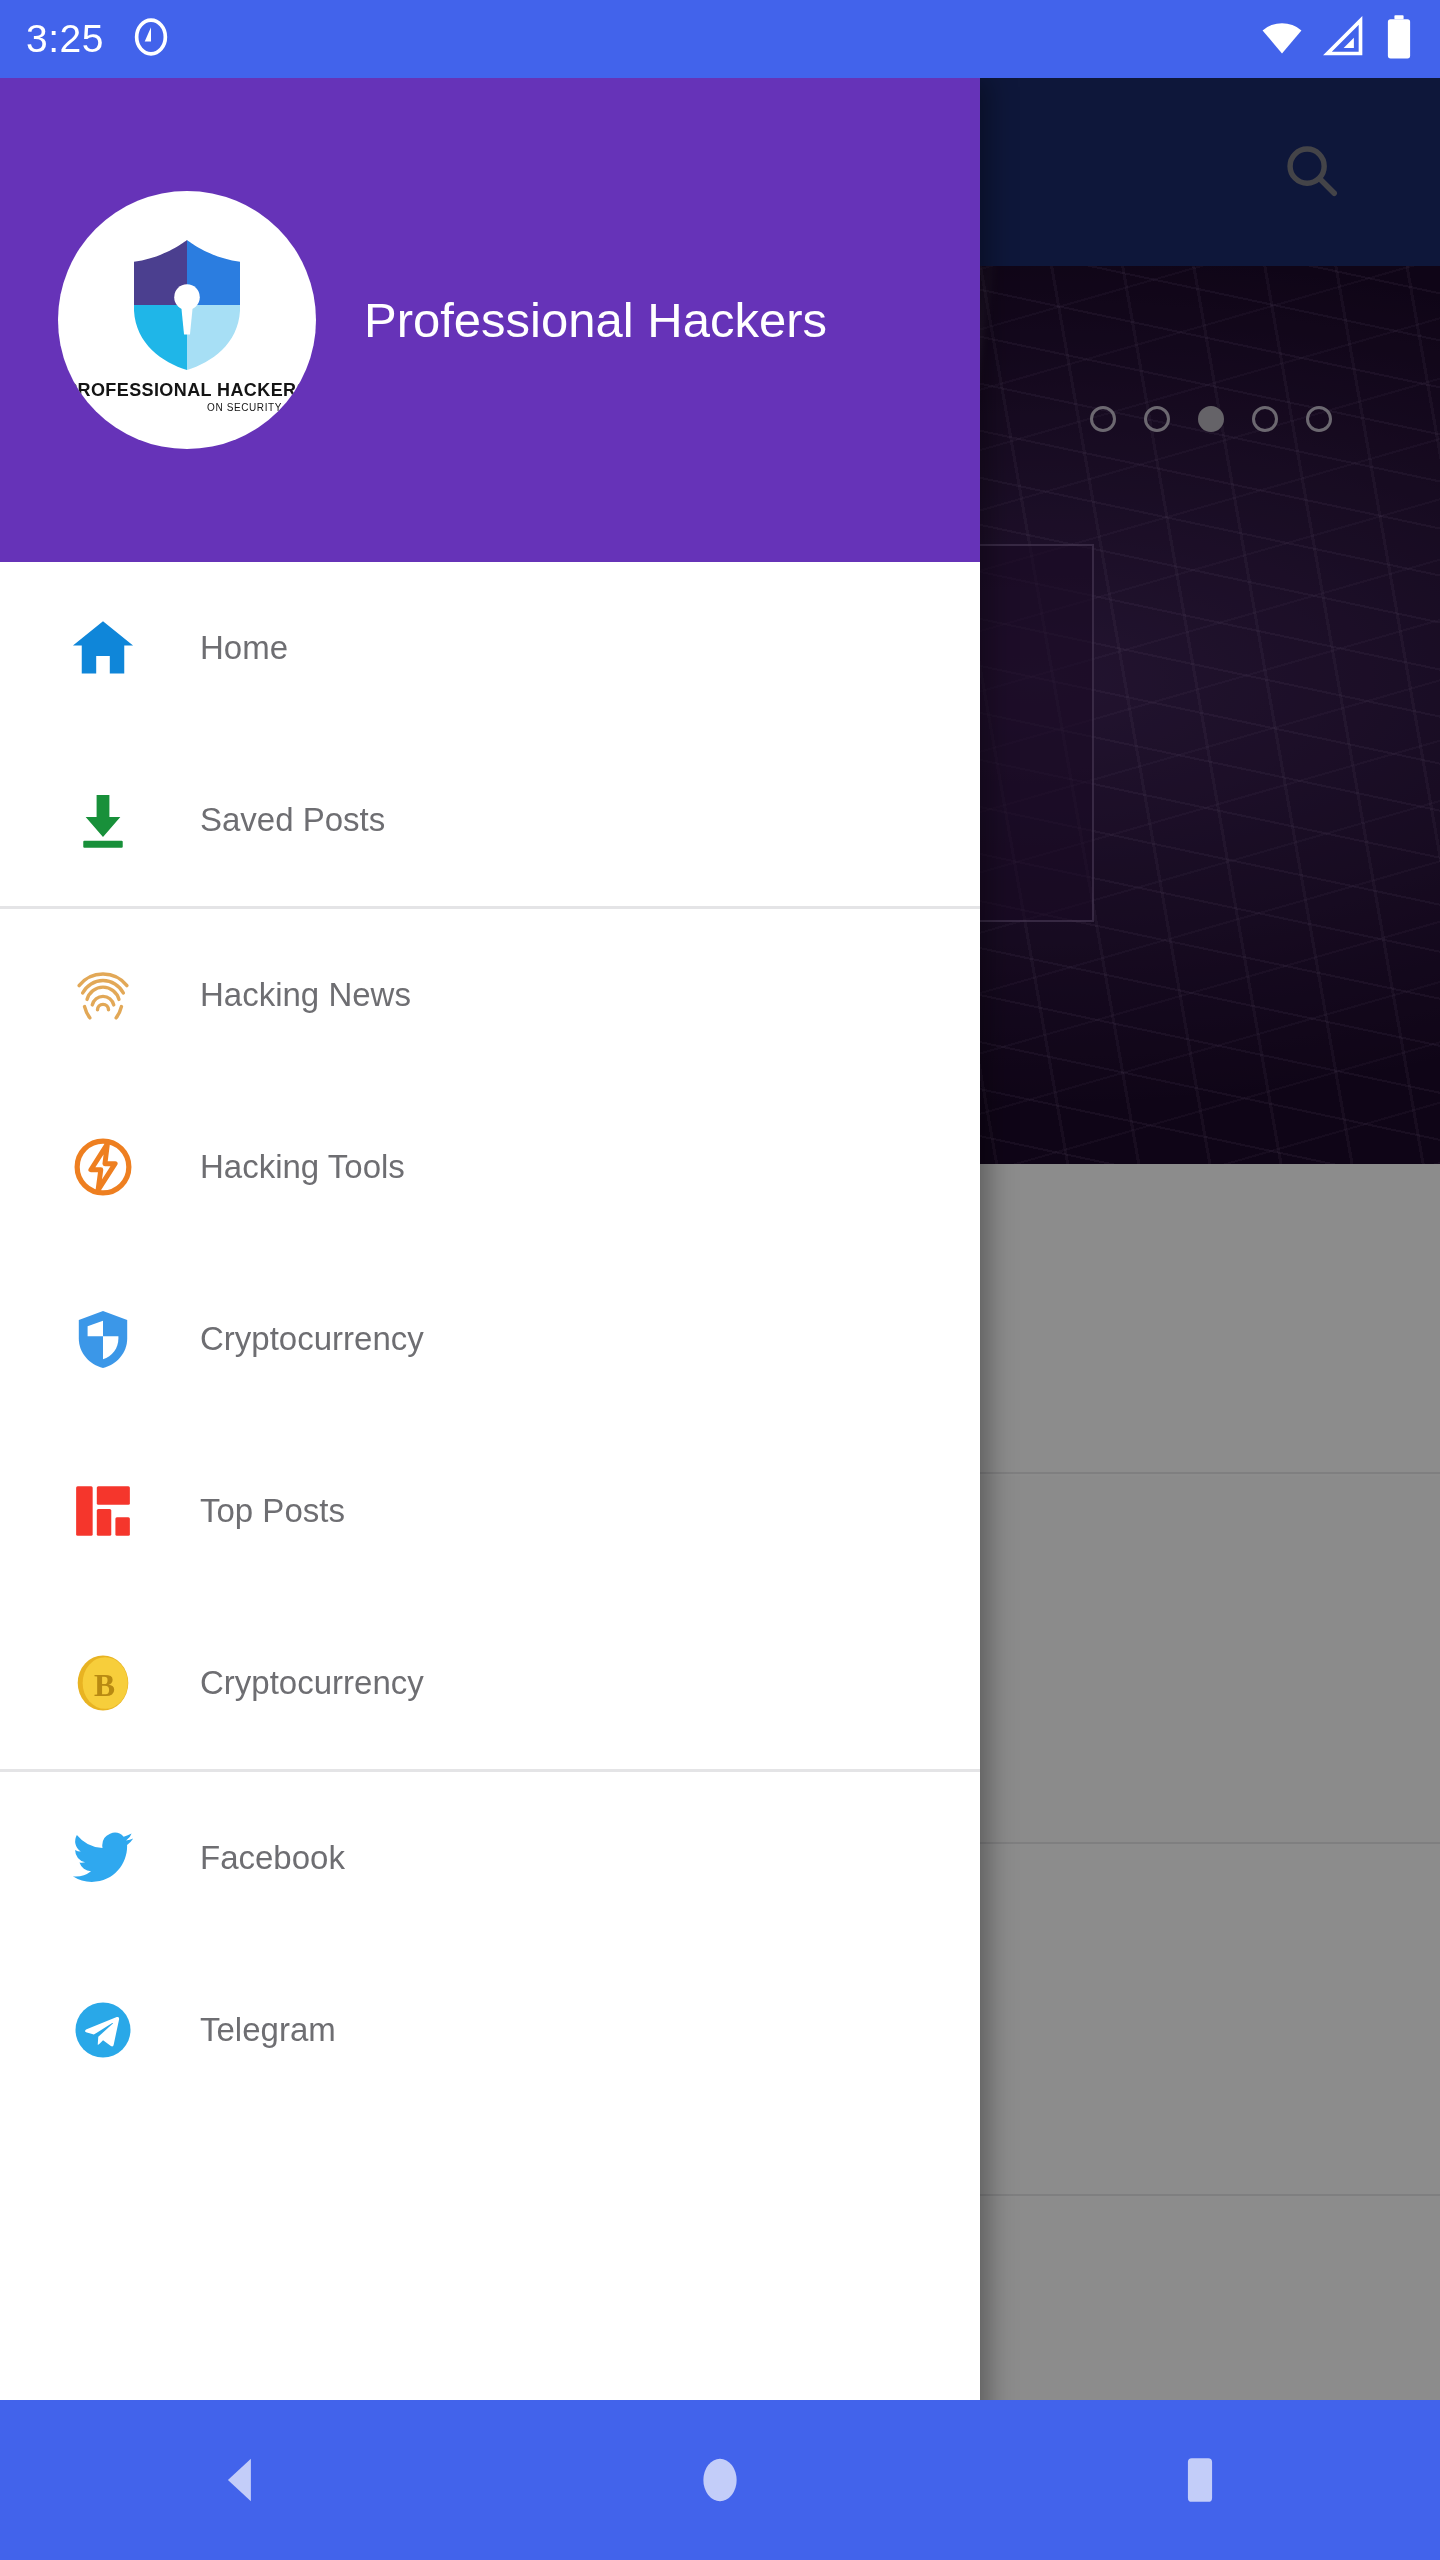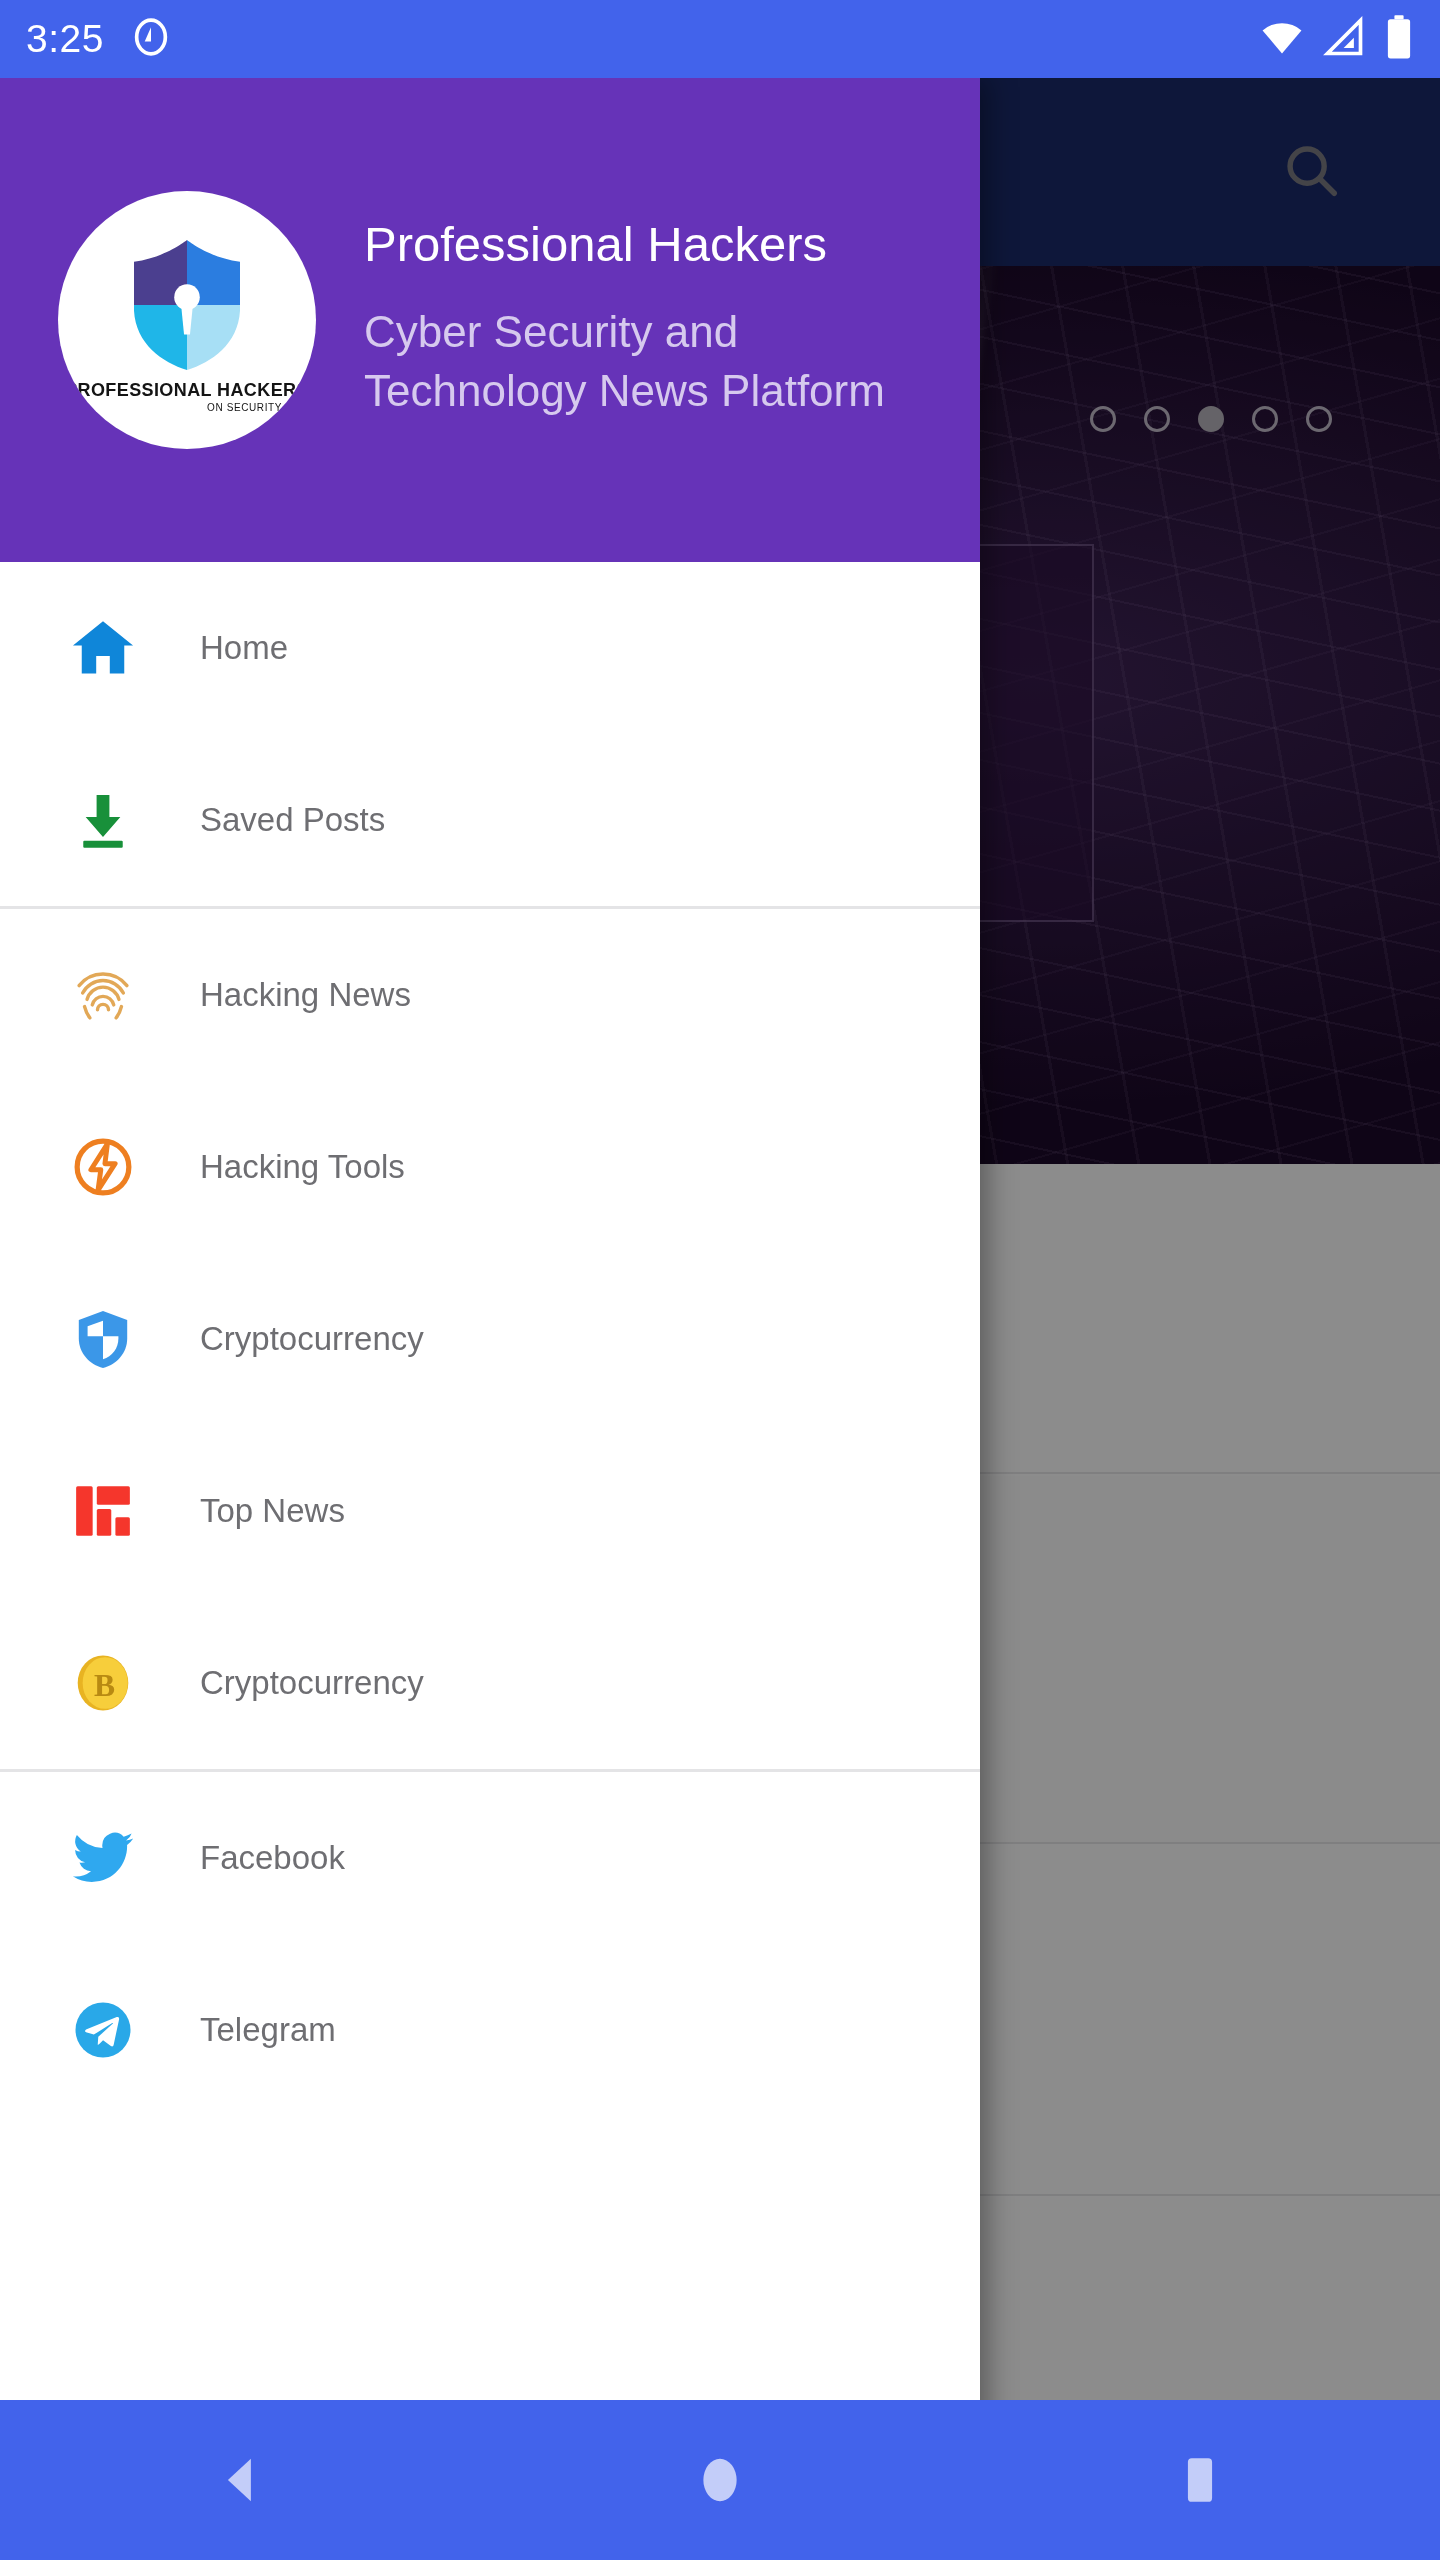--- a/index.html
+++ b/index.html
@@ -310,21 +310,20 @@
             <rect x="60" y="70" width="60" height="70" fill="#a7dff5"></rect>
           </g>
           <circle cx="60" cy="62" r="13" fill="#fff"></circle>
           <path d="M54 70 L66 70 L63 100 L57 100 Z" fill="#fff"></path>
         </svg>
         <div id="logo-text">PROFESSIONAL HACKERS</div>
         <div id="logo-sub">ON SECURITY</div>
       </div>
       <div id="header-texts">
         <div id="app-title">Professional Hackers</div>
-        <div id="app-subtitle">Cyber Security and Technology News Platform</div>
       </div>
     </div>
 
     <div class="nav-group">
       <div class="nav-item">
         <span class="nav-icon">
           <svg width="68" height="68" viewBox="0 0 24 24" fill="#0f86d9">
             <path d="M12 2.6 1.4 11.1h3.1V21h5.1v-6.2h4.8V21h5.1v-9.9h3.1z"></path>
           </svg>
         </span>
@@ -382,21 +381,21 @@
 
       <div class="nav-item">
         <span class="nav-icon">
           <svg width="62" height="62" viewBox="0 0 24 24" fill="#f5362c">
             <rect x="1.6" y="2.4" width="6.4" height="19.2" rx=".6"></rect>
             <rect x="9.6" y="2.4" width="12.8" height="7.2" rx=".6"></rect>
             <rect x="9.6" y="11.2" width="5.6" height="10.4" rx=".6"></rect>
             <rect x="16.8" y="14.4" width="5.6" height="7.2" rx=".6"></rect>
           </svg>
         </span>
-        <span class="nav-label">Top News</span>
+        <span class="nav-label">Top Posts</span>
       </div>
 
       <div class="nav-item">
         <span class="nav-icon">
           <svg width="66" height="66" viewBox="0 0 24 24">
             <ellipse cx="12" cy="12" rx="9.2" ry="10" fill="#e8b322"></ellipse>
             <ellipse cx="12.8" cy="12" rx="8.2" ry="9.4" fill="#f7ce3b"></ellipse>
             <text x="12.6" y="16.6" font-size="11.5" font-family="Liberation Serif, serif" font-weight="bold" fill="#b88a12" text-anchor="middle">B</text>
           </svg>
         </span>

